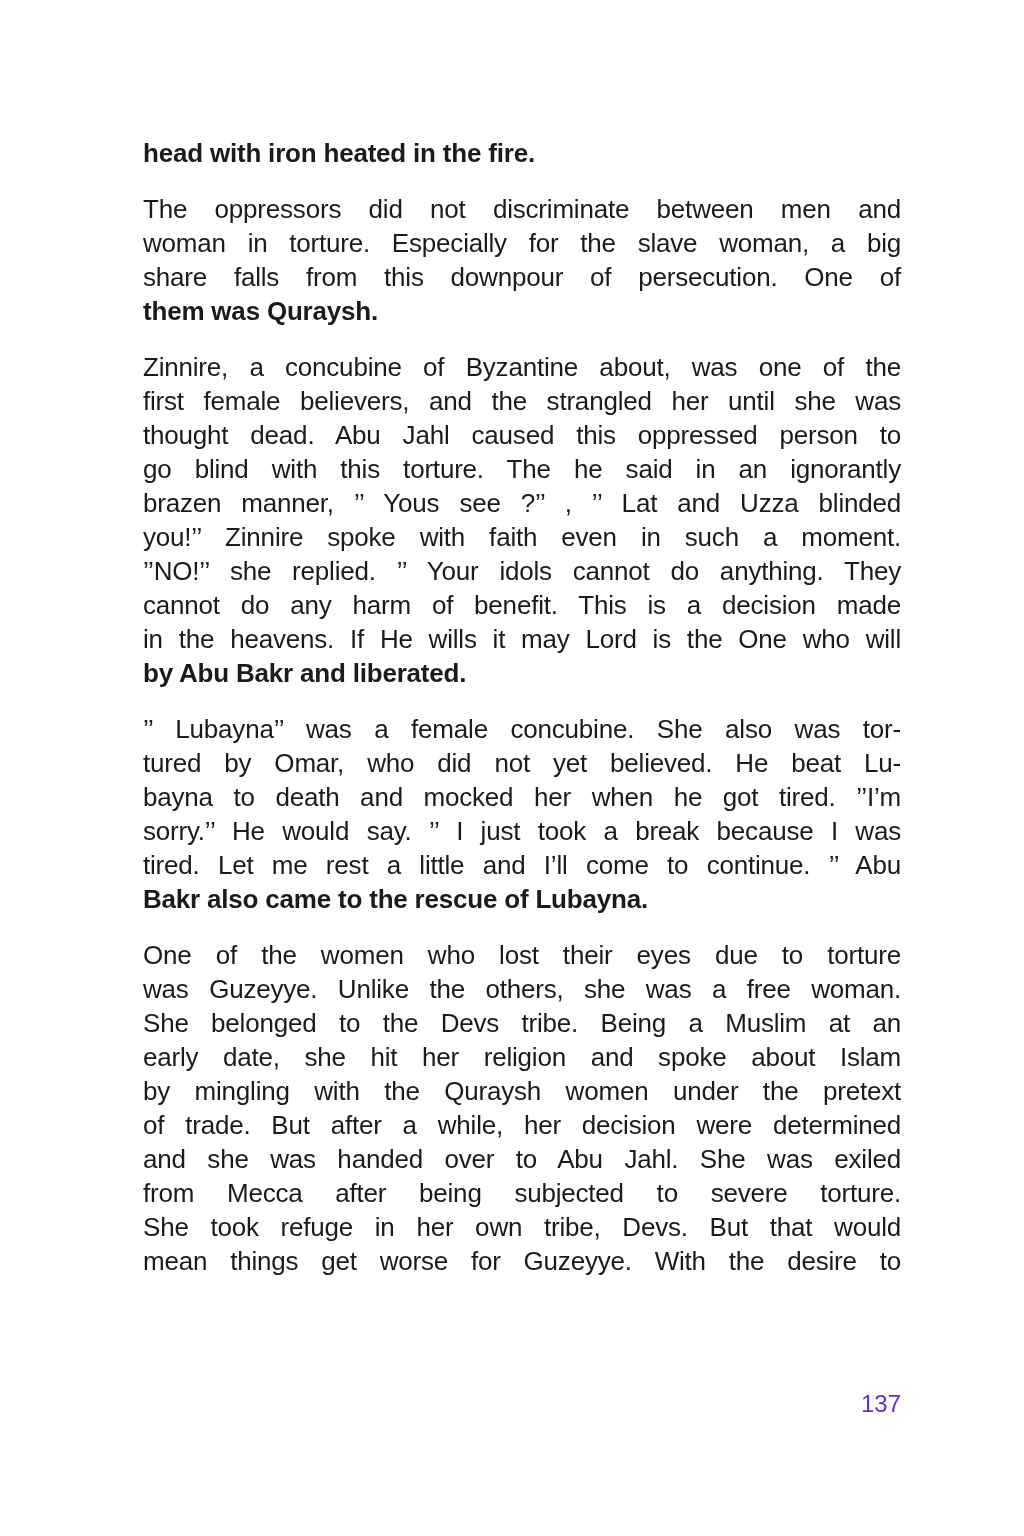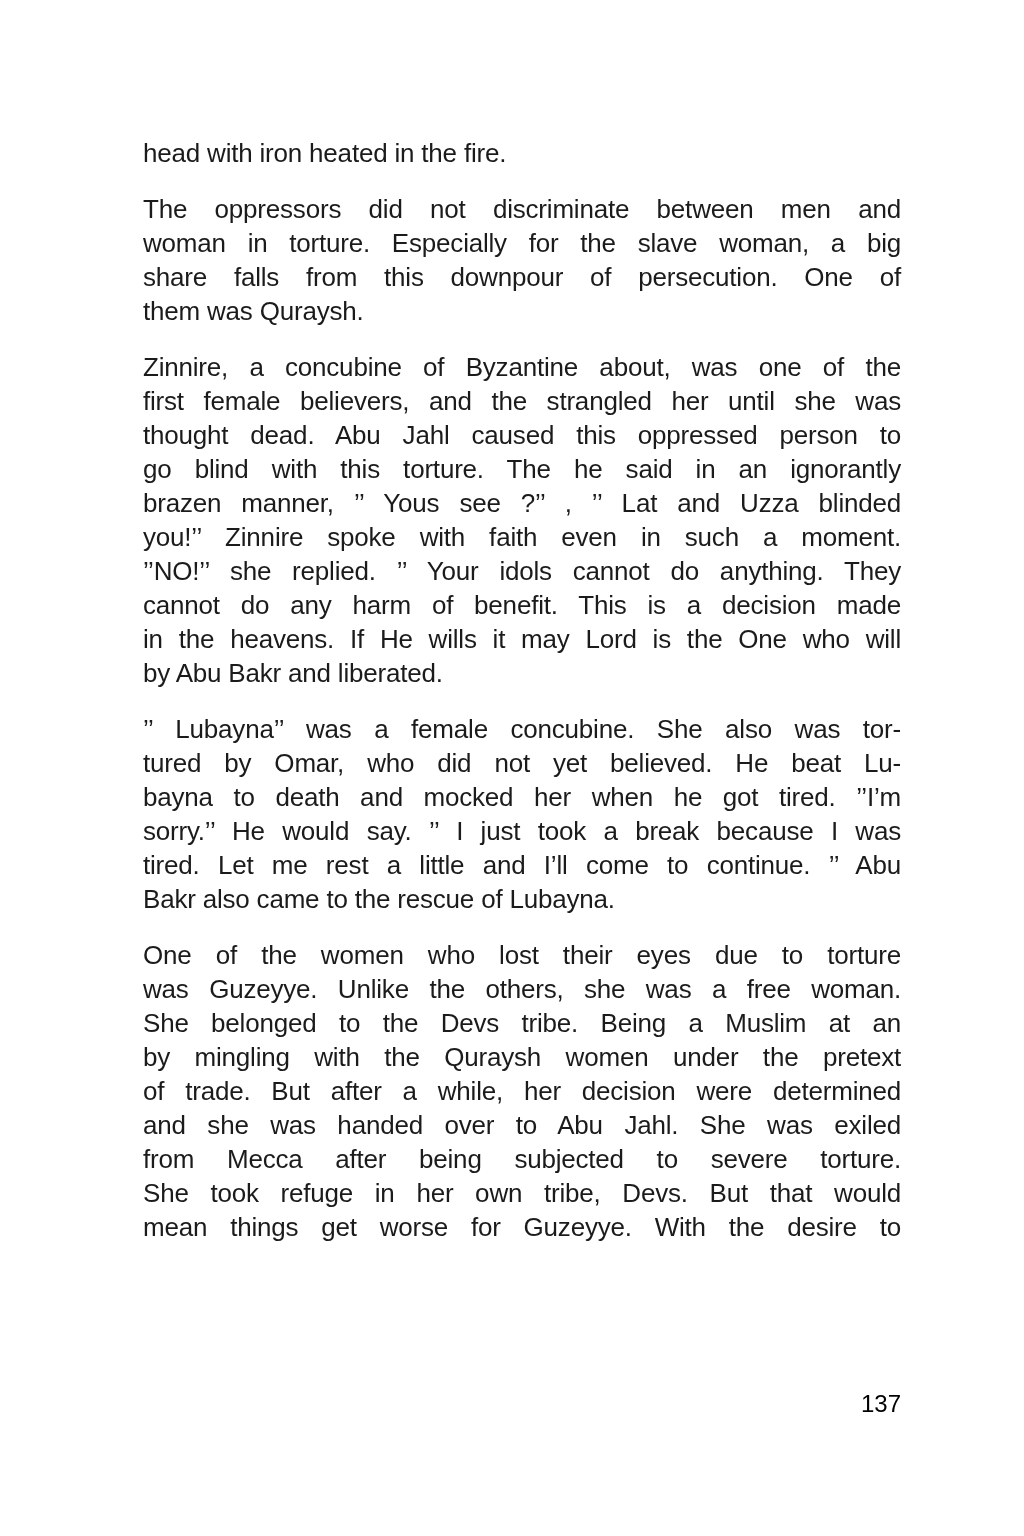--- a/index.html
+++ b/index.html
@@ -27,29 +27,30 @@
     font-size: 26px;
     line-height: 34px;
     color: #1b1b1b;
     letter-spacing: -0.2px;
     text-align: justify;
     text-align-last: justify;
     white-space: normal;
   }
   .line.lastline {
     text-align-last: left;
+    font-weight: bold;
   }
   .page-number {
     position: absolute;
     top: 1390px;
     left: 143px;
     width: 758px;
     text-align: right;
     font-size: 24px;
-    color: #000000;
+    color: #6d28d9;
   }
 </style>
 </head>
 <body>
 
 <div class="page">
   <div class="content">
       <div class="paragraph">
         <div class="line lastline">head with iron heated in the fire.</div>
       </div>
@@ -76,20 +77,21 @@
         <div class="line">tured by Omar, who did not yet believed. He beat Lu-</div>
         <div class="line">bayna to death and mocked her when he got tired. ’’I’m</div>
         <div class="line">sorry.’’ He would say. ’’ I just took a break because I was</div>
         <div class="line">tired. Let me rest a little and I’ll come to continue. ’’ Abu</div>
         <div class="line lastline">Bakr also came to the rescue of Lubayna.</div>
       </div>
       <div class="paragraph">
         <div class="line">One of the women who lost their eyes due to torture</div>
         <div class="line">was Guzeyye. Unlike the others, she was a free woman.</div>
         <div class="line">She belonged to the Devs tribe. Being a Muslim at an</div>
+        <div class="line">early date, she hit her religion and spoke about Islam</div>
         <div class="line">by mingling with the Quraysh women under the pretext</div>
         <div class="line">of trade. But after a while, her decision were determined</div>
         <div class="line">and she was handed over to Abu Jahl. She was exiled</div>
         <div class="line">from Mecca after being subjected to severe torture.</div>
         <div class="line">She took refuge in her own tribe, Devs. But that would</div>
         <div class="line">mean things get worse for Guzeyye. With the desire to</div>
       </div>
     </div>
   <div class="page-number">137</div>
 </div>

